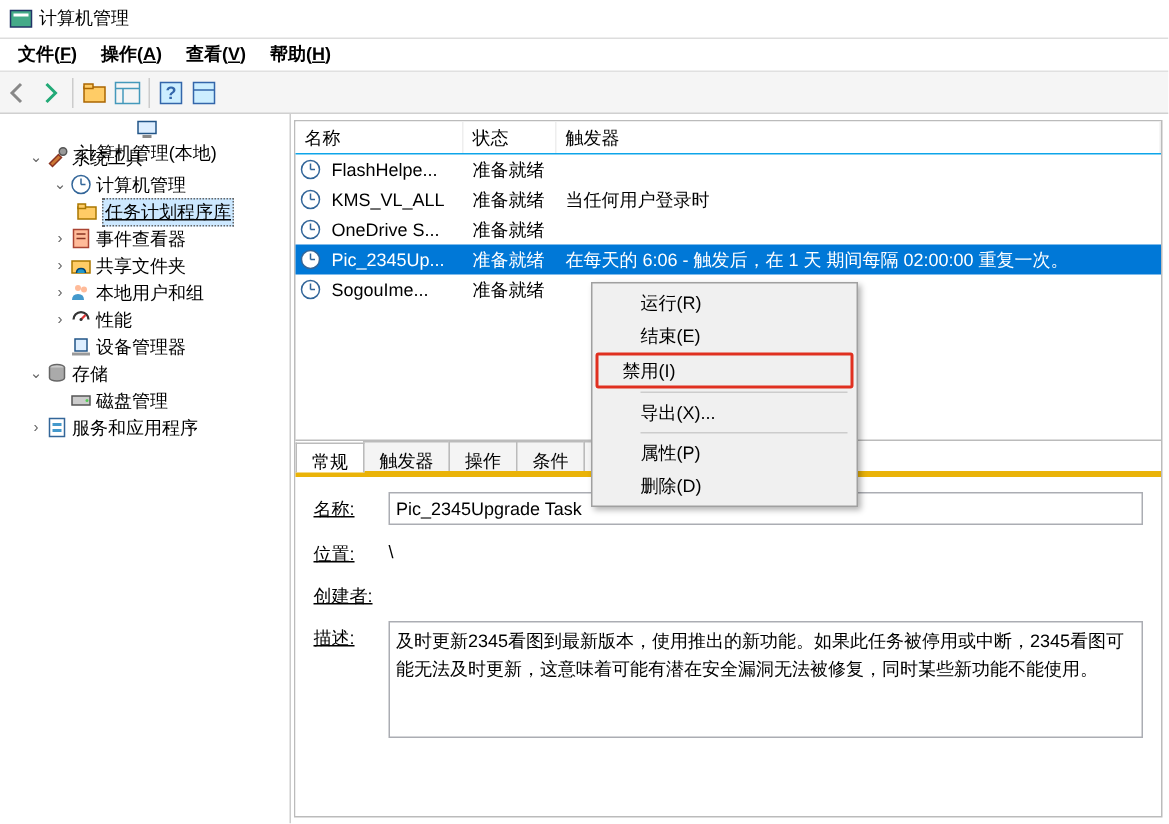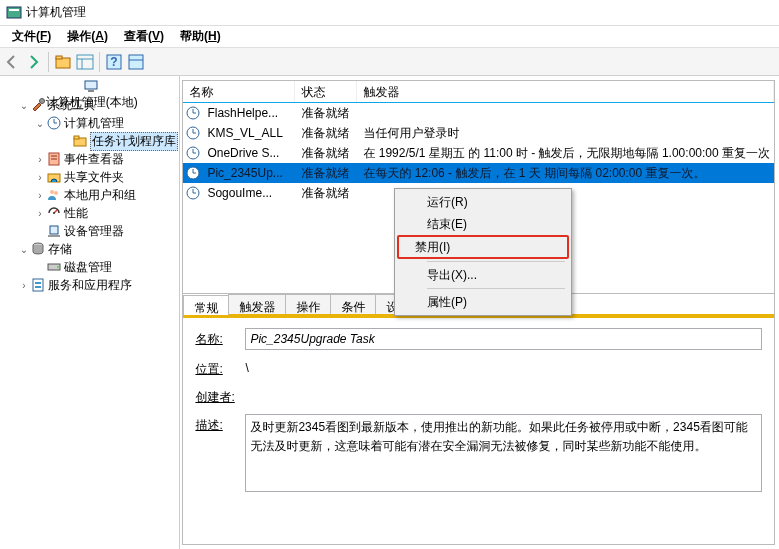--- a/index.html
+++ b/index.html
@@ -21,49 +21,49 @@
 
 .tree { width: 194px; border-right: 1px solid #ccc; padding: 2px 0; overflow: auto; }
 .tree-row { display: flex; align-items: center; height: 18px; padding-left: 2px; white-space: nowrap; cursor: default; }
 .tree-row .exp { width: 12px; text-align: center; color: #666; font-size: 10px; }
 .tree-row .ticon { width: 16px; height: 16px; margin-right: 2px; display: inline-flex; align-items: center; justify-content: center; }
 .tree-row.selected { }
 .tree-row.selected .label { background: #cce8ff; border: 1px dotted #666; padding: 0 1px; }
 .ind1 { padding-left: 4px; flex-direction: column; }
 .ind2 { padding-left: 18px; }
 .ind3 { padding-left: 34px; }
-.ind4 { padding-left: 60px; }
+.ind4 { padding-left: 38px; text-decoration: underline; }
 
 .content { flex: 1; display: flex; flex-direction: column; border: 1px solid #bbb; margin: 4px 4px 4px 2px; }
 .list-header { display: flex; height: 22px; border-bottom: 1px solid #0ea5e9; background: #fff; }
 .list-header .col { padding: 3px 6px; border-right: 1px solid #eee; }
 .col-name { width: 112px; }
 .col-status { width: 62px; }
 .col-trigger { flex: 1; }
 
 .list-body { position: relative; }
 .list-row { display: flex; height: 20px; align-items: center; }
-.list-row.selected { background: #0078d7; color: #0f172a; }
+.list-row.selected { background: #0078d7; color: #ffffff; }
 .list-row .cell { padding: 0 4px; white-space: nowrap; overflow: hidden; }
 .list-row .ricon { width: 16px; height: 16px; margin-left: 2px; margin-right: 2px; flex-shrink: 0; }
 
 .ctxmenu { position: absolute; left: 394px; top: 188px; width: 178px; background: #f0f0f0; border: 1px solid #a0a0a0; box-shadow: 2px 2px 4px rgba(0,0,0,0.3); z-index: 100; padding: 2px; }
 .ctxmenu .citem { height: 22px; display: flex; align-items: center; padding-left: 30px; cursor: default; }
 .ctxmenu .citem.highlight { border: 2px solid #e03020; border-radius: 2px; height: 24px; padding-left: 16px; }
 .ctxmenu .csep { height: 1px; background: #ccc; margin: 2px 4px 2px 30px; }
 
 .detail-panel { border-top: 1px solid #bbb; margin-top: 90px; flex: 1; display: flex; flex-direction: column; }
 .tabs { display: flex; height: 24px; background: #fff; border-bottom: 4px solid #eab308; }
 .tab { padding: 4px 10px 3px; border: 1px solid #bbb; border-bottom: none; margin-right: -1px; background: #f4f4f4; cursor: default; }
 .tab.active { background: #fff; position: relative; top: 1px; }
 .detail-body { padding: 10px 12px; background: #fff; flex: 1; }
 .drow { display: flex; align-items: flex-start; margin-bottom: 8px; }
 .drow .dlabel { width: 50px; padding-top: 3px; text-decoration: underline; }
 .drow .dval { flex: 1; }
-.dinput { width: 100%; border: 1px solid #abadb3; padding: 3px 4px; font-size: 12px; background: #fff; font-style: italic; }
+.dinput { width: 100%; border: 1px solid #abadb3; padding: 3px 4px; font-size: 12px; background: #fff; }
 .dtext { width: 100%; height: 78px; border: 1px solid #abadb3; padding: 3px 4px; font-size: 12px; background: #fff; resize: none; line-height: 1.6; }
 
 .watermark { position: absolute; right: 8px; bottom: 6px; color: rgba(255,255,255,0.75); font-size: 22px; font-weight: bold; font-style: italic; pointer-events: none; z-index: 200; }
 .watermark .sub { font-size: 10px; font-weight: normal; display: block; text-align: right; }
 </style>
 </head>
 <body>
 
 <div class="titlebar">
   <span class="icon">
@@ -266,31 +266,30 @@
           <span class="cell" style="flex:1">当任何用户登录时</span>
         </div>
         <div class="list-row">
           <span class="ricon"><svg width="16" height="16">
               <circle cx="8" cy="8" r="6" fill="#fff" stroke="#369"></circle>
               <line x1="8" y1="8" x2="8" y2="4" stroke="#369"></line>
               <line x1="8" y1="8" x2="11" y2="8" stroke="#369"></line>
             </svg></span>
           <span class="cell" style="width:94px">OneDrive S...</span>
           <span class="cell" style="width:62px">准备就绪</span>
-          <span class="cell" style="flex:1">在 1992/5/1 星期五 的 11:00 时 - 触发后，无限期地每隔 1.00:00:00 重复一次</span>
         </div>
         <div class="list-row selected">
           <span class="ricon"><svg width="16" height="16">
               <circle cx="8" cy="8" r="6" fill="#fff" stroke="#369"></circle>
               <line x1="8" y1="8" x2="8" y2="4" stroke="#369"></line>
               <line x1="8" y1="8" x2="11" y2="8" stroke="#369"></line>
             </svg></span>
           <span class="cell" style="width:94px">Pic_2345Up...</span>
           <span class="cell" style="width:62px">准备就绪</span>
-          <span class="cell" style="flex:1">在每天的 12:06 - 触发后，在 1 天 期间每隔 02:00:00 重复一次。</span>
+          <span class="cell" style="flex:1">在每天的 6:06 - 触发后，在 1 天 期间每隔 02:00:00 重复一次。</span>
         </div>
         <div class="list-row">
           <span class="ricon"><svg width="16" height="16">
               <circle cx="8" cy="8" r="6" fill="#fff" stroke="#369"></circle>
               <line x1="8" y1="8" x2="8" y2="4" stroke="#369"></line>
               <line x1="8" y1="8" x2="11" y2="8" stroke="#369"></line>
             </svg></span>
           <span class="cell" style="width:94px">SogouIme...</span>
           <span class="cell" style="width:62px">准备就绪</span>
           <span class="cell" style="flex:1"></span>
@@ -329,18 +328,19 @@
 </div>
 
 <div class="ctxmenu" id="ctxmenu">
     <div class="citem">运行(R)</div>
     <div class="citem">结束(E)</div>
     <div class="citem highlight">禁用(I)</div>
     <div class="csep"></div>
     <div class="citem">导出(X)...</div>
     <div class="csep"></div>
     <div class="citem">属性(P)</div>
+    <div class="citem">删除(D)</div>
   </div>
 
 <div class="watermark">
   <span>秒懂生活</span>
   <span class="sub">miaodongshenghuo.com</span>
 </div>
 
 </body></html>

